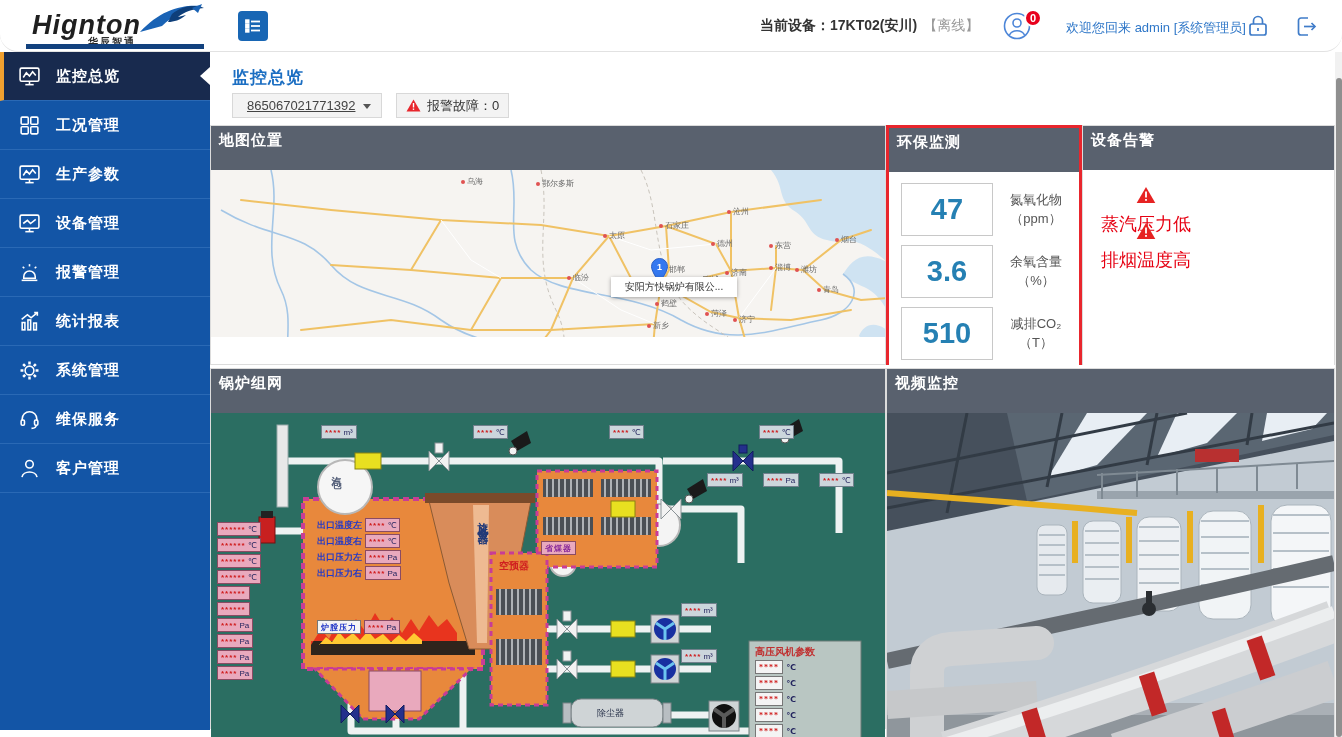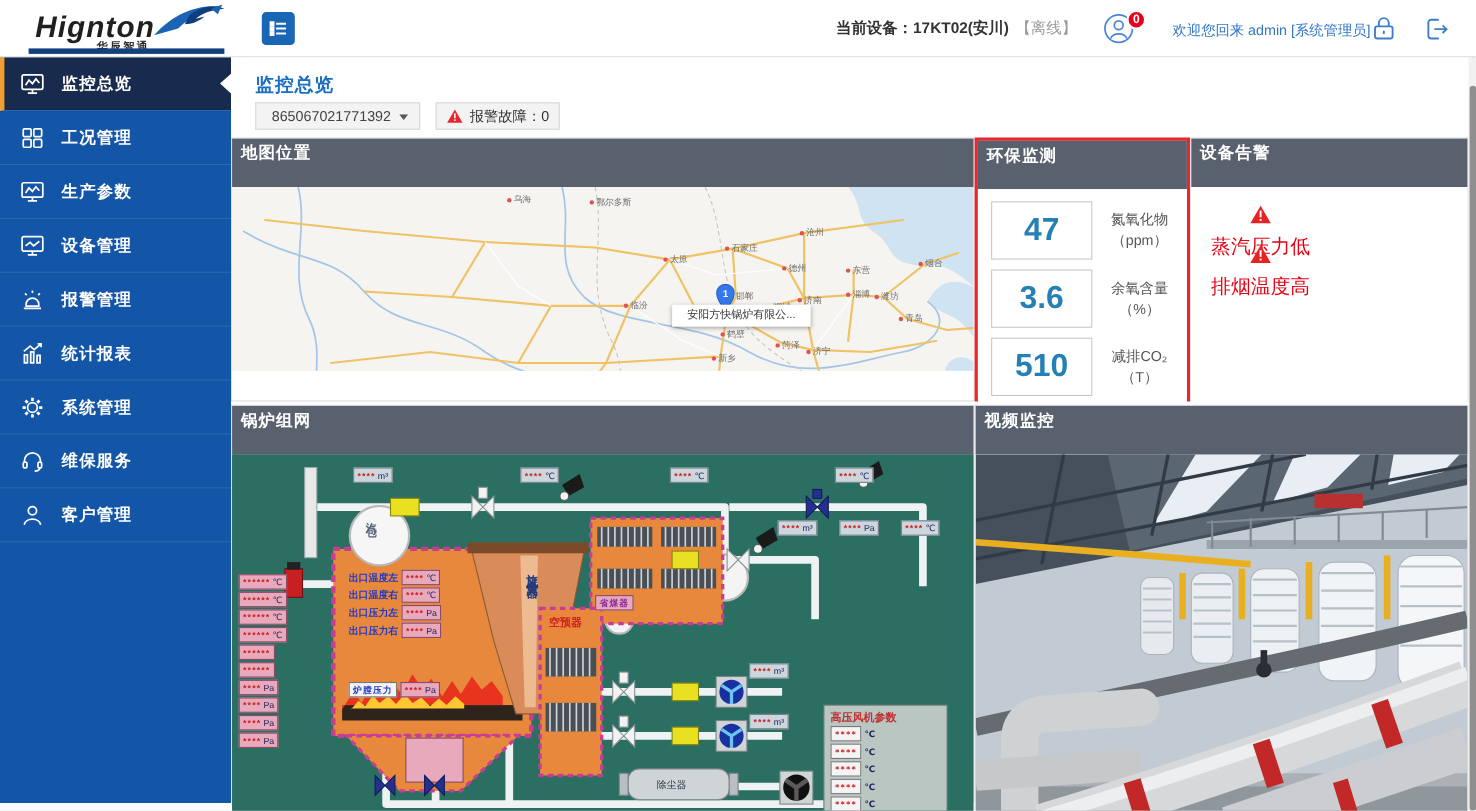--- a/index.html
+++ b/index.html
@@ -1,21 +1,21 @@
 <!DOCTYPE html>
 <html><head>
 <meta charset="utf-8">
 <style>
   * { margin:0; padding:0; box-sizing:border-box; }
   html,body { background:#e9e9e9; }
   body { font-family:"Liberation Sans","DejaVu Sans",sans-serif; }
   .stage { position:relative; width:1342px; height:737px; background:#fff; overflow:hidden; }
 
   
-  .topbar { position:absolute; left:0; top:0; width:1342px; height:52px; background:#fff; border-bottom:1px solid #e2e2e2; z-index:5; }
+  .topbar { position:absolute; left:0; top:0; width:1342px; height:52px; background:#fff; border-bottom:1px solid #e2e2e2; z-index:5;border-radius:18px; }
   .logo { position:absolute; left:26px; top:2px; width:182px; height:47px; }
   .logo-swoosh { position:absolute; right:2px; top:0; }
   .logo-brand { position:absolute; left:6px; top:8px; font-size:27px; font-weight:bold; font-style:italic; color:#1f1f1f; letter-spacing:1px; }
   .logo-sub { position:absolute; left:62px; top:33px; font-size:10px; color:#2b2b2b; letter-spacing:2px; font-weight:bold; }
   .logo-bar { position:absolute; left:0; bottom:0; width:178px; height:5px; background:#12417e; }
   .menu-btn { position:absolute; left:238px; top:11px; width:30px; height:30px; background:#1866b4; border:none; border-radius:4px; cursor:pointer; }
   .menu-btn svg { display:block; margin:5px auto; }
   .top-device { position:absolute; left:760px; top:17px; font-size:14px; color:#333; font-weight:bold; white-space:nowrap; }
   .top-device .status { color:#9a9a9a; font-weight:normal; margin-left:6px; }
   .user-wrap { position:absolute; left:1002px; top:11px; width:48px; height:30px; }
@@ -29,21 +29,21 @@
   .sidebar { position:absolute; left:0; top:52px; width:210px; height:678px; background:#1355a6; z-index:4; }
   .side-item { position:relative; height:49px; border-bottom:1px solid #2a69b5; display:flex; align-items:center; padding-left:18px; cursor:pointer; }
   .side-item .lbl { color:#fff; font-size:15px; font-weight:bold; margin-left:15px; letter-spacing:1px; }
   .side-item.active { background:#182a4e; border-left:4px solid #f0a030; padding-left:14px; }
   .side-item.active::after { content:""; position:absolute; right:0; top:50%; margin-top:-9px; border-top:9px solid transparent; border-bottom:9px solid transparent; border-right:10px solid #ffffff; }
 
   
   .main { position:absolute; left:210px; top:52px; width:1125px; height:685px; background:#fff; }
   .page-title { position:absolute; left:22px; top:14px; font-size:17px; font-weight:bold; color:#1b6ec2; letter-spacing:1px; }
   .chip-bar { position:absolute; left:22px; top:41px; height:25px; display:flex; gap:14px; }
-  .select-box { position:relative; width:150px; height:25px; background:#f3f3f3; border:1px solid #d8d8d8; font-size:13px; color:#444; line-height:23px; padding-left:14px; cursor:pointer; }
+  .select-box { position:relative; width:150px; height:25px; background:#f3f3f3; border:1px solid #d8d8d8; font-size:13px; color:#444; line-height:23px; padding-left:14px; cursor:pointer;text-decoration:underline; }
   .select-box .caret { position:absolute; right:10px; top:10px; border-left:4.5px solid transparent; border-right:4.5px solid transparent; border-top:5px solid #555; }
   .alarm-chip { height:25px; background:#f3f3f3; border:1px solid #d8d8d8; font-size:13px; color:#333; line-height:23px; padding:0 9px; display:flex; align-items:center; gap:6px; }
 
   .panel { position:absolute; border:1px solid #dcdcdc; background:#fff; }
   .panel-hd { height:44px; background:#59616e; color:#fff; font-size:15px; font-weight:bold; line-height:28px; padding-left:8px; letter-spacing:1px; }
   .p-map   { left:0;   top:73px;  width:676px; height:240px; }
   .p-env   { left:676px; top:73px; width:196px; height:240px; border:3px solid #e8262d; }
   .p-alert { left:872px; top:73px; width:253px; height:240px; }
   .p-boiler{ left:0;   top:316px; width:676px; height:361px; }
   .p-video { left:676px; top:316px; width:449px; height:369px; }

